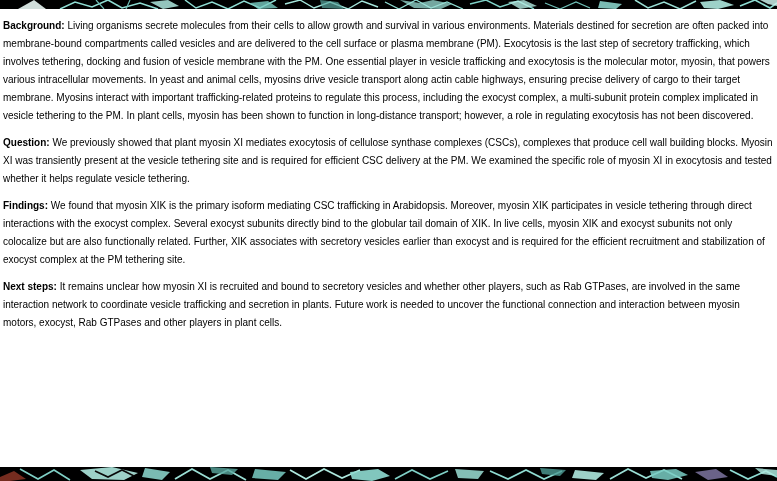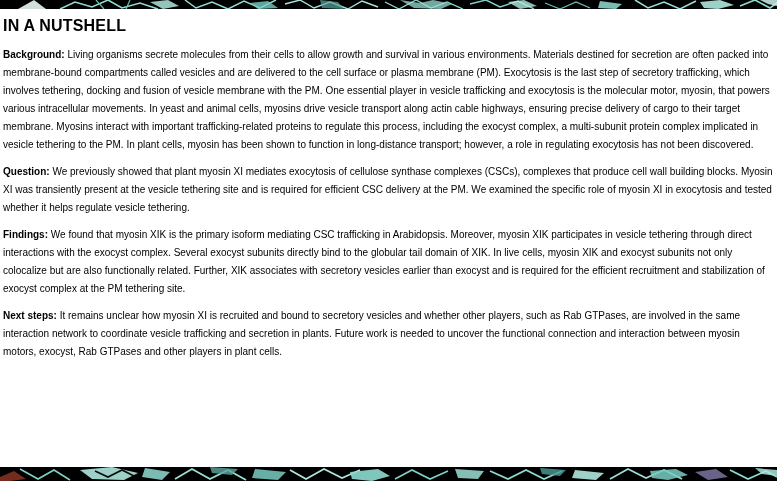--- a/index.html
+++ b/index.html
@@ -66,21 +66,20 @@
     <path d="M545,3 L560,9 576,2 590,8" fill="none" stroke="#6fbfb6" stroke-width="1.2"></path>
     <polygon points="600,1 622,4 616,9 598,8" fill="#8fdcd2" opacity="0.85"></polygon>
     <path d="M635,0 L648,8 664,2 680,9 696,1" fill="none" stroke="#9bdfd5" stroke-width="1.5"></path>
     <polygon points="700,2 720,0 734,5 718,9 704,8" fill="#aee8de" opacity="0.9"></polygon>
     <path d="M740,6 L755,0 770,8 777,3" fill="none" stroke="#8fdcd2" stroke-width="1.6"></path>
     <polygon points="760,0 777,0 777,6 768,4" fill="#cdf2ec" opacity="0.85"></polygon>
   </svg>
 </div>
 
 <div class="content">
-  <div class="page-title">IN A NUTSHELL</div>
 
   <p class="section"><span class="lead">Background:</span> <span>Living organisms secrete molecules from their cells to allow growth and survival in various environments. Materials destined for secretion are often packed into membrane-bound compartments called vesicles and are delivered to the cell surface or plasma membrane (PM). Exocytosis is the last step of secretory trafficking, which involves tethering, docking and fusion of vesicle membrane with the PM. One essential player in vesicle trafficking and exocytosis is the molecular motor, myosin, that powers various intracellular movements. In yeast and animal cells, myosins drive vesicle transport along actin cable highways, ensuring precise delivery of cargo to their target membrane. Myosins interact with important trafficking-related proteins to regulate this process, including the exocyst complex, a multi-subunit protein complex implicated in vesicle tethering to the PM. In plant cells, myosin has been shown to function in long-distance transport; however, a role in regulating exocytosis has not been discovered.</span></p>
 
   <p class="section"><span class="lead">Question:</span> <span>We previously showed that plant myosin XI mediates exocytosis of cellulose synthase complexes (CSCs), complexes that produce cell wall building blocks. Myosin XI was transiently present at the vesicle tethering site and is required for efficient CSC delivery at the PM. We examined the specific role of myosin XI in exocytosis and tested whether it helps regulate vesicle tethering.</span></p>
 
   <p class="section"><span class="lead">Findings:</span> <span>We found that myosin XIK is the primary isoform mediating CSC trafficking in Arabidopsis. Moreover, myosin XIK participates in vesicle tethering through direct interactions with the exocyst complex. Several exocyst subunits directly bind to the globular tail domain of XIK. In live cells, myosin XIK and exocyst subunits not only colocalize but are also functionally related. Further, XIK associates with secretory vesicles earlier than exocyst and is required for the efficient recruitment and stabilization of exocyst complex at the PM tethering site.</span></p>
 
   <p class="section"><span class="lead">Next steps:</span> <span>It remains unclear how myosin XI is recruited and bound to secretory vesicles and whether other players, such as Rab GTPases, are involved in the same interaction network to coordinate vesicle trafficking and secretion in plants. Future work is needed to uncover the functional connection and interaction between myosin motors, exocyst, Rab GTPases and other players in plant cells.</span></p>
 </div>
 

